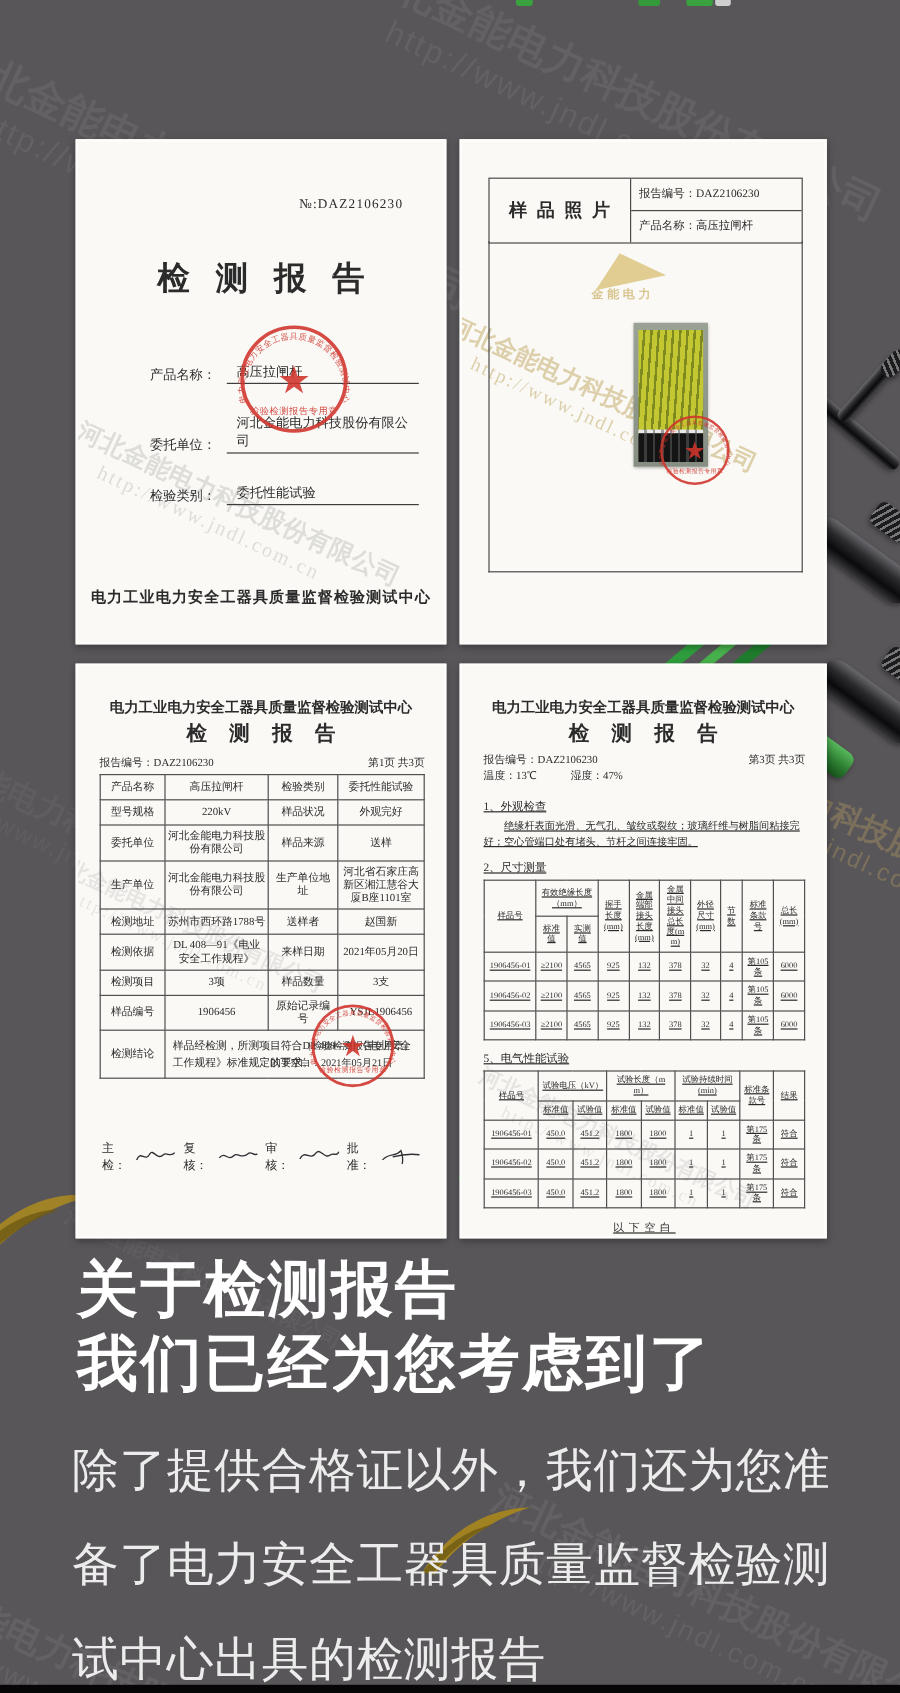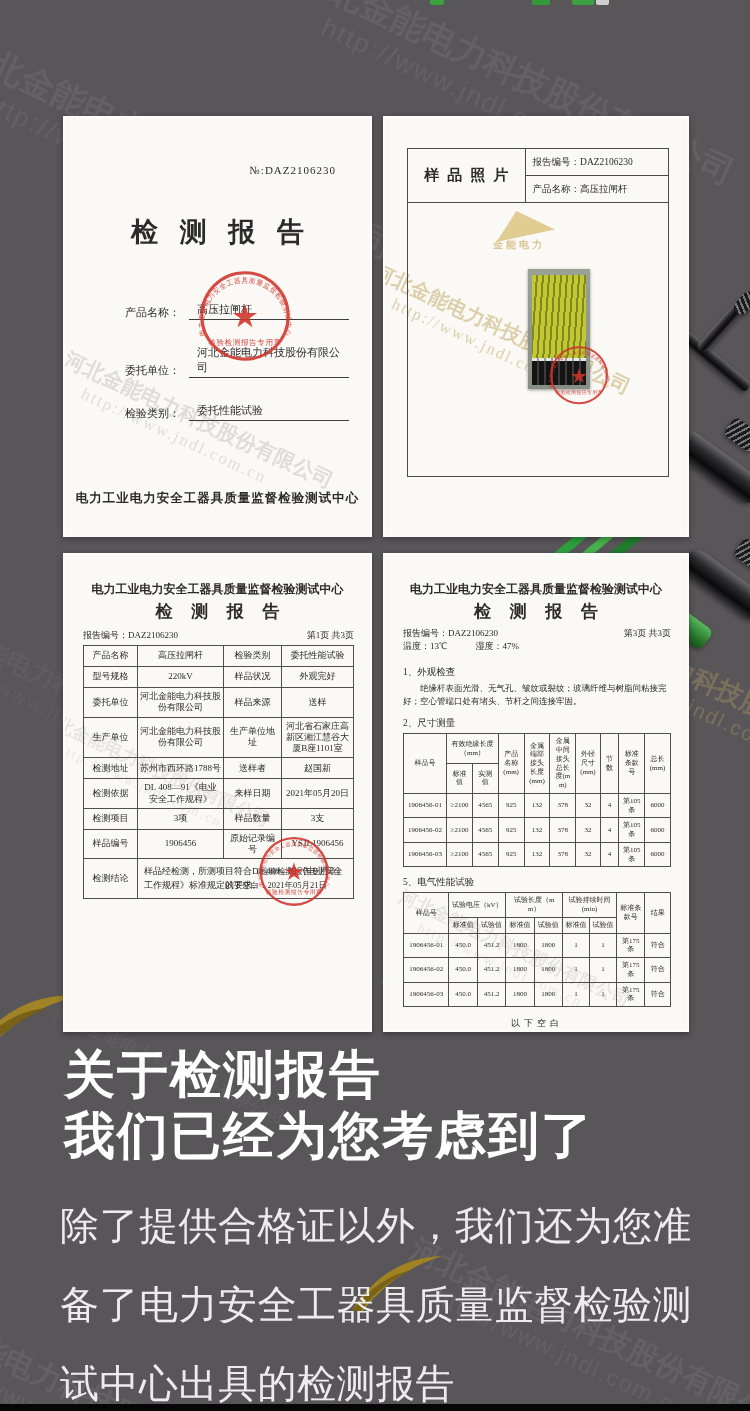--- a/index.html
+++ b/index.html
@@ -328,59 +328,85 @@
   </div>
   <div class="stamp" style="left:192px;top:278px;width:74px;height:74px;">
     <svg viewBox="0 0 100 100">
       <circle class="stamp-ring" cx="50" cy="52" r="45"></circle>
       <path id="arc3" d="M 10,76 A 43,43 0 1 1 90,76" fill="none"></path>
       <text class="stamp-arc" text-anchor="middle"><textPath href="#arc3" startOffset="50%">电力工业电力安全工器具质量监督检验测试中心</textPath></text>
       <text class="stamp-star" x="50" y="64" text-anchor="middle">★</text>
       <text class="stamp-lbl" x="50" y="82" text-anchor="middle">检验检测报告专用章</text>
     </svg>
   </div>
+  <div class="r-signs">
+    <span class="sg">
+      <span>主检：</span>
+      <svg class="sig" viewBox="0 0 40 18">
+          <path d="M1,12 C5,2 9,15 14,6 C17,1 21,13 27,7 C30,4 34,10 38,5"></path>
+        </svg>
+    </span>
+    <span class="sg">
+      <span>复核：</span>
+      <svg class="sig" viewBox="0 0 40 18">
+          <path d="M2,10 C8,3 10,14 16,8 C20,4 24,12 30,6 C33,3 36,9 39,6"></path>
+        </svg>
+    </span>
+    <span class="sg">
+      <span>审核：</span>
+      <svg class="sig" viewBox="0 0 40 18">
+          <path d="M1,11 C6,1 11,14 17,5 C21,0 25,12 31,7 C34,5 37,9 39,4"></path>
+        </svg>
+    </span>
+    <span class="sg">
+      <span>批准：</span>
+      <svg class="sig" viewBox="0 0 40 18">
+          <path d="M2,12 C10,4 14,10 20,3 C22,8 22,14 21,16 M12,9 C20,7 30,6 38,7"></path>
+        </svg>
+    </span>
+  </div>
 </div>
 
 <div class="doc" id="doc-page3" style="left:383px;top:553px;width:302px;height:475px;">
   <div class="doc-wm" style="left:20px;top:330px;font-size:18px;color:rgba(60,60,60,.10);">
     <div>河北金能电力科技股份有限公司</div>
     <div class="url">http://www.jndl.com.cn</div>
   </div>
   <div class="doc-center-name">电力工业电力安全工器具质量监督检验测试中心</div>
   <div class="doc-title2">检测报告</div>
   <div class="info-line" style="top:72px;">
     <span>报告编号：DAZ2106230</span>
     <span>第3页 共3页</span>
   </div>
   <div class="env-line" style="top:85px;">
     <span>温度：13℃</span>
     <span>湿度：47%</span>
   </div>
-  <div class="r-flow" style="top:102px;">
+  <div class="r-flow" style="top:102px;text-decoration:underline;">
     <div class="sec-title">1、外观检查</div>
     <div class="sec-text">绝缘杆表面光滑、无气孔、皱纹或裂纹；玻璃纤维与树脂间粘接完好；空心管端口处有堵头、节杆之间连接牢固。</div>
     <div class="sec-title">2、尺寸测量</div>
     <table class="rtable t2">
       <colgroup>
         <col style="width:15%">
           <col style="width:9%">
           <col style="width:9%">
           <col style="width:9%">
         <col style="width:9%">
           <col style="width:9%">
           <col style="width:8.5%">
           <col style="width:6.5%">
         <col style="width:9%">
           <col style="width:9%">
       </colgroup>
       <thead>
         <tr>
           <th rowspan="2">样品号</th>
           <th colspan="2">有效绝缘长度（mm）</th>
-          <th rowspan="2">产品名称(mm)</th>
+          <th rowspan="2">握手长度(mm)</th>
           <th rowspan="2">金属端部接头长度(mm)</th>
           <th rowspan="2">金属中间接头总长度(mm)</th>
           <th rowspan="2">外径尺寸(mm)</th>
           <th rowspan="2">节数</th>
           <th rowspan="2">标准条款号</th>
           <th rowspan="2">总长(mm)</th>
         </tr>
         <tr>
           <th>标准值</th>
           <th>实测值</th>

